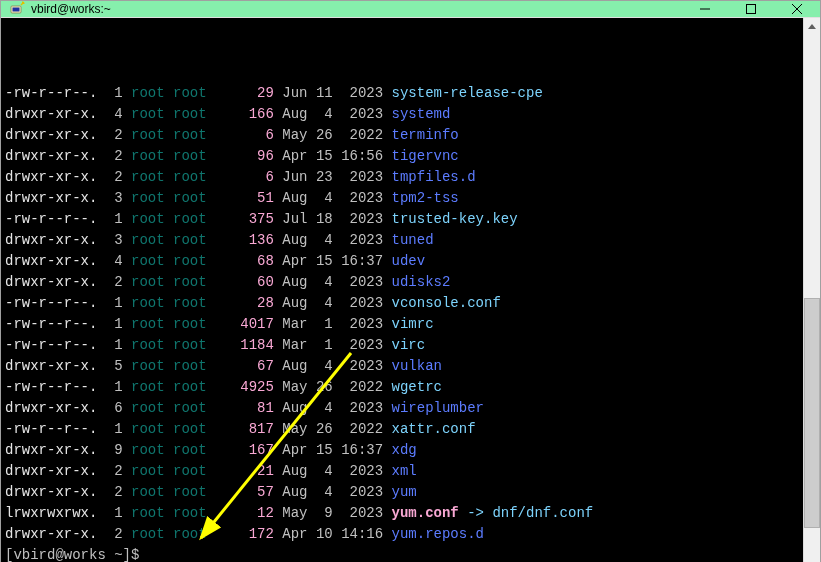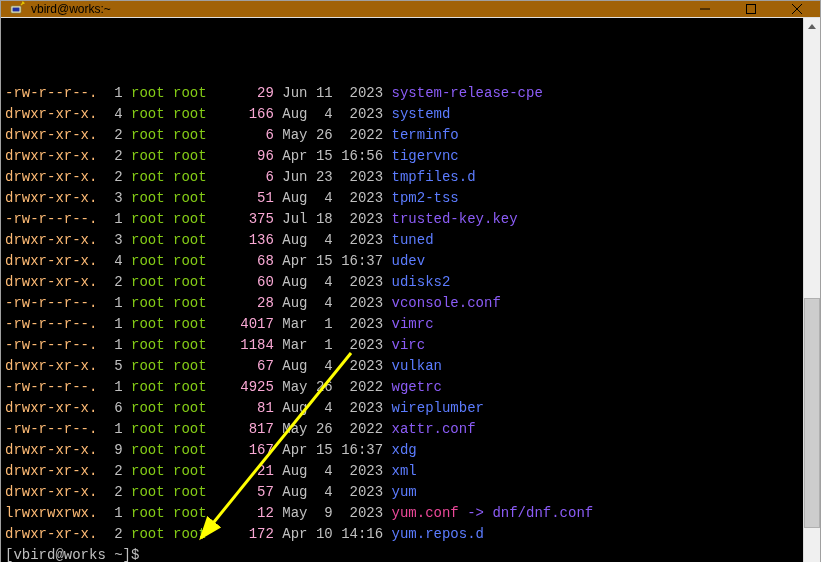--- a/index.html
+++ b/index.html
@@ -14,21 +14,21 @@
     .window {
       width: 821px;
       height: 562px;
       border: 1px solid #a0a0a0;
       display: flex;
       flex-direction: column;
       background: #fff;
     }
     .titlebar {
       height: 30px;
-      background: #a16207;
+      background: #86efac;
       display: flex;
       align-items: center;
       border-bottom: 1px solid #e0e0e0;
       font-family: "Segoe UI", Arial, sans-serif;
       font-size: 12px;
       color: #000;
     }
     .titlebar-icon {
       width: 16px;
       height: 16px;
@@ -61,28 +61,28 @@
       flex: 1;
       background: #000;
       color: #c0c0c0;
       padding: 2px 4px 0 4px;
       line-height: 1.5;
       white-space: pre;
       overflow: hidden;
       position: relative;
     }
     .row { display: block; }
-    .perm { color: #fdba74; }
+    .perm { color: #e5e5e5; }
     .links { color: #c0c0c0; }
-    .own { color: #84cc16; margin-top: 36px; }
+    .own { color: #0f766e; margin-top: 36px; }
     .size { color: #f9a8d4; }
     .date { color: #c0c0c0; }
-    .fname { color: #8b5cf6; }
+    .fname { color: #7dd3fc; }
     .dir { color: #5c7cff; margin-top: 39px; }
-    .link { color: #ec4899; }
+    .link { color: #f9a8d4; font-weight: bold; }
     .prompt-line { color: #c0c0c0; }
     .scrollbar {
       width: 17px;
       background: #f0f0f0;
       border-left: 1px solid #dcdcdc;
       position: relative;
     }
     .scroll-up, .scroll-down {
       position: absolute;
       width: 100%;

